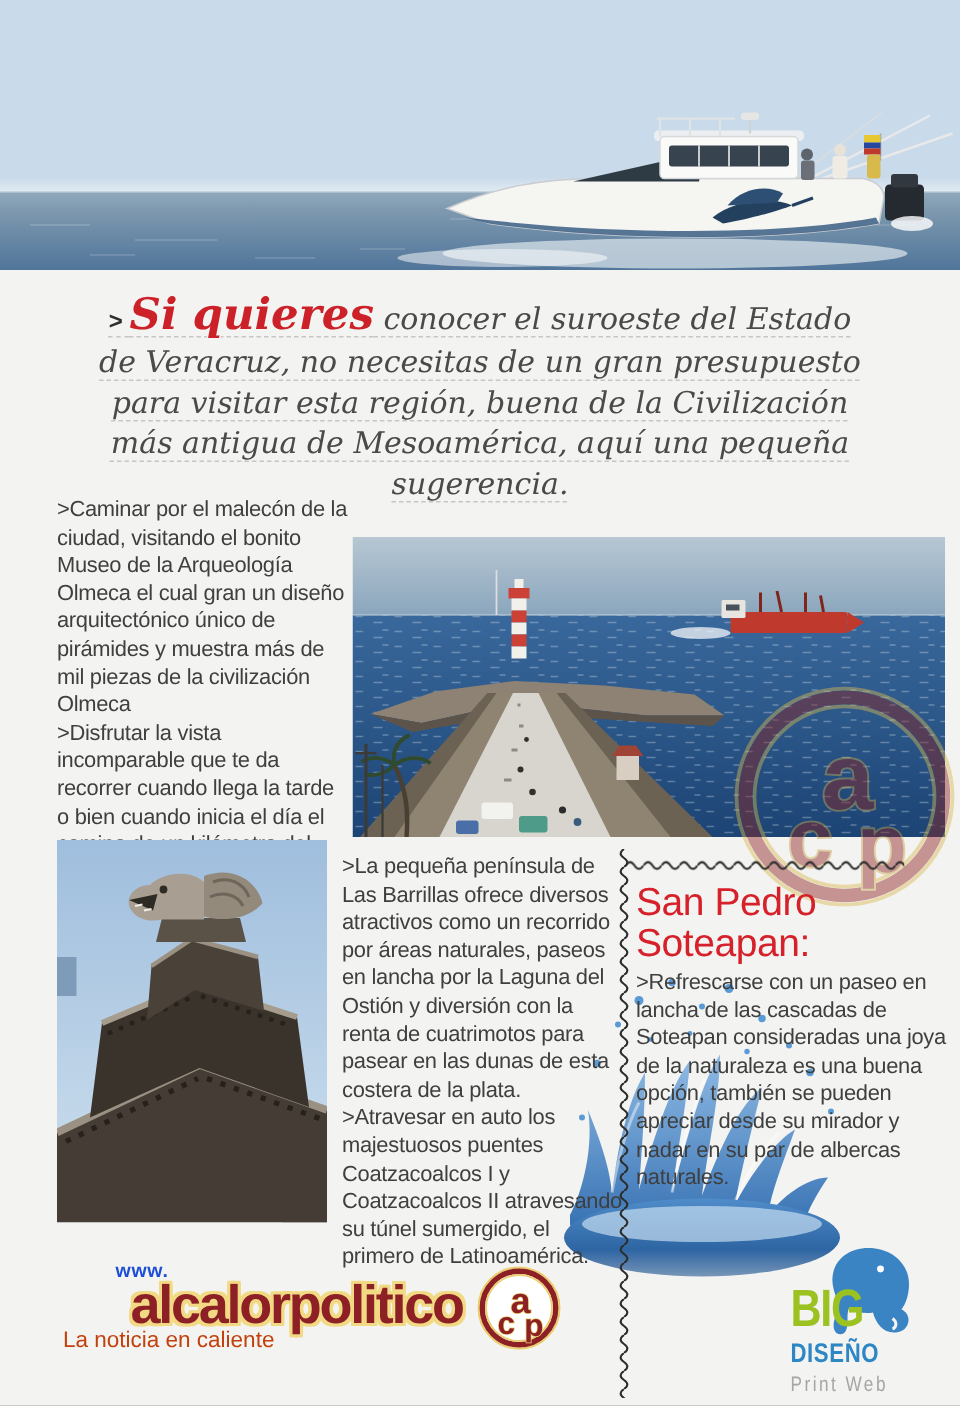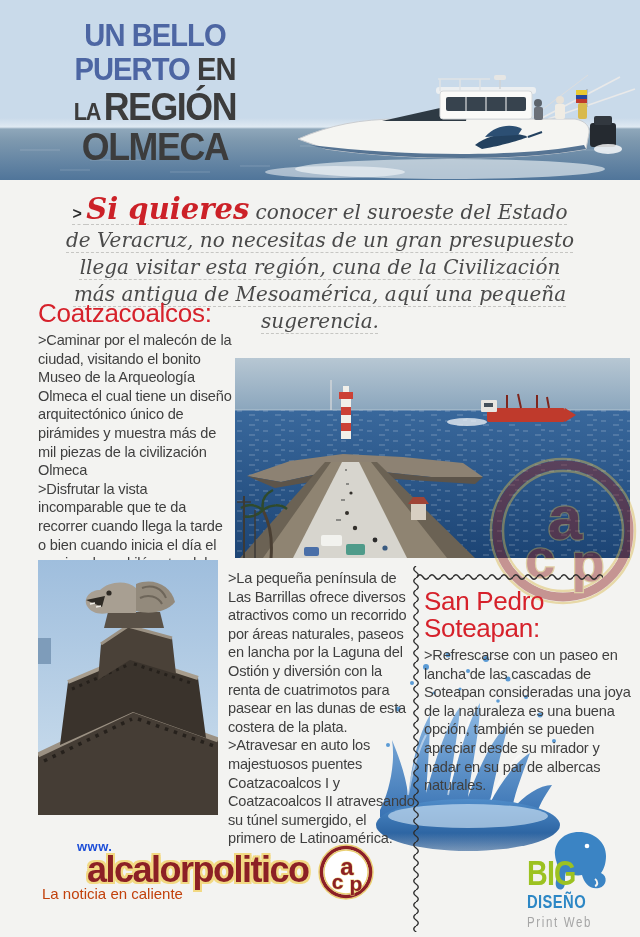--- a/index.html
+++ b/index.html
@@ -105,35 +105,28 @@
         <rect x="300" y="48" width="26" height="24" rx="3" fill="#252a30"></rect>
         <rect x="304" y="41" width="18" height="9" rx="2" fill="#32383f"></rect>
         <ellipse cx="318" cy="74" rx="14" ry="5" fill="#ffffff" opacity=".8"></ellipse>
         <g>
           <path d="M185,70 C200,58 225,56 238,62 C228,66 205,72 192,74 Z" fill="#23415f"></path>
           <path d="M195,62 C205,50 222,48 232,54 L228,60 Z" fill="#2c4f73"></path>
           <line x1="238" y1="62" x2="252" y2="57" stroke="#23415f" stroke-width="2"></line>
         </g>
       </g>
     </svg>
-    <div class="abs header-title">
-      <div class="ht-line ht1">UN BELLO</div>
-      <div class="ht-line ht2"><span class="blue">PUERTO</span><span> EN</span></div>
-      <div class="ht-line ht3"><span class="small">LA </span><span>REGIÓN</span></div>
-      <div class="ht-line ht4">OLMECA</div>
-    </div>
   </div>
 
   <div class="abs intro">
-    <span class="intro-inner"><span class="arrow">&gt; </span><span class="lead">Si quieres</span><span> conocer el suroeste del Estado de Veracruz, no necesitas de un gran presupuesto llega visitar esta región, cuna de la Civilización más antigua de Mesoamérica, aquí una pequeña sugerencia.</span></span>
-  </div>
-
-  <div class="abs red-heading coatza-heading">Coatzacoalcos:</div>
+    <span class="intro-inner"><span class="arrow">&gt; </span><span class="lead">Si quieres</span><span> conocer el suroeste del Estado de Veracruz, no necesitas de un gran presupuesto para visitar esta región, buena de la Civilización más antigua de Mesoamérica, aquí una pequeña sugerencia.</span></span>
+  </div>
+
   <div class="abs col coatza-col">
-    <p><span>&gt;Caminar por el malecón de la ciudad, visitando el bonito </span><span class="b">Museo de la Arqueología Olmeca</span><span> el cual tiene un diseño arquitectónico único de pirámides y muestra más de mil piezas de la civilización Olmeca</span></p>
+    <p><span>&gt;Caminar por el malecón de la ciudad, visitando el bonito </span><span class="b">Museo de la Arqueología Olmeca</span><span> el cual gran un diseño arquitectónico único de pirámides y muestra más de mil piezas de la civilización Olmeca</span></p>
     <p><span>&gt;Disfrutar la vista incomparable que te da recorrer cuando llega la tarde o bien cuando inicia el día el camino de un kilómetro del </span><span class="b">Paseo de las Escolleras.</span></p>
   </div>
 
   <svg class="abs pier-photo" width="395" height="200" viewBox="0 0 395 200">
     <defs>
       <linearGradient id="psky" x1="0" y1="0" x2="0" y2="1">
         <stop offset="0" stop-color="#b7c7d3"></stop>
           <stop offset="1" stop-color="#8ba6bd"></stop>
       </linearGradient>
       <linearGradient id="psea" x1="0" y1="0" x2="0" y2="1">

